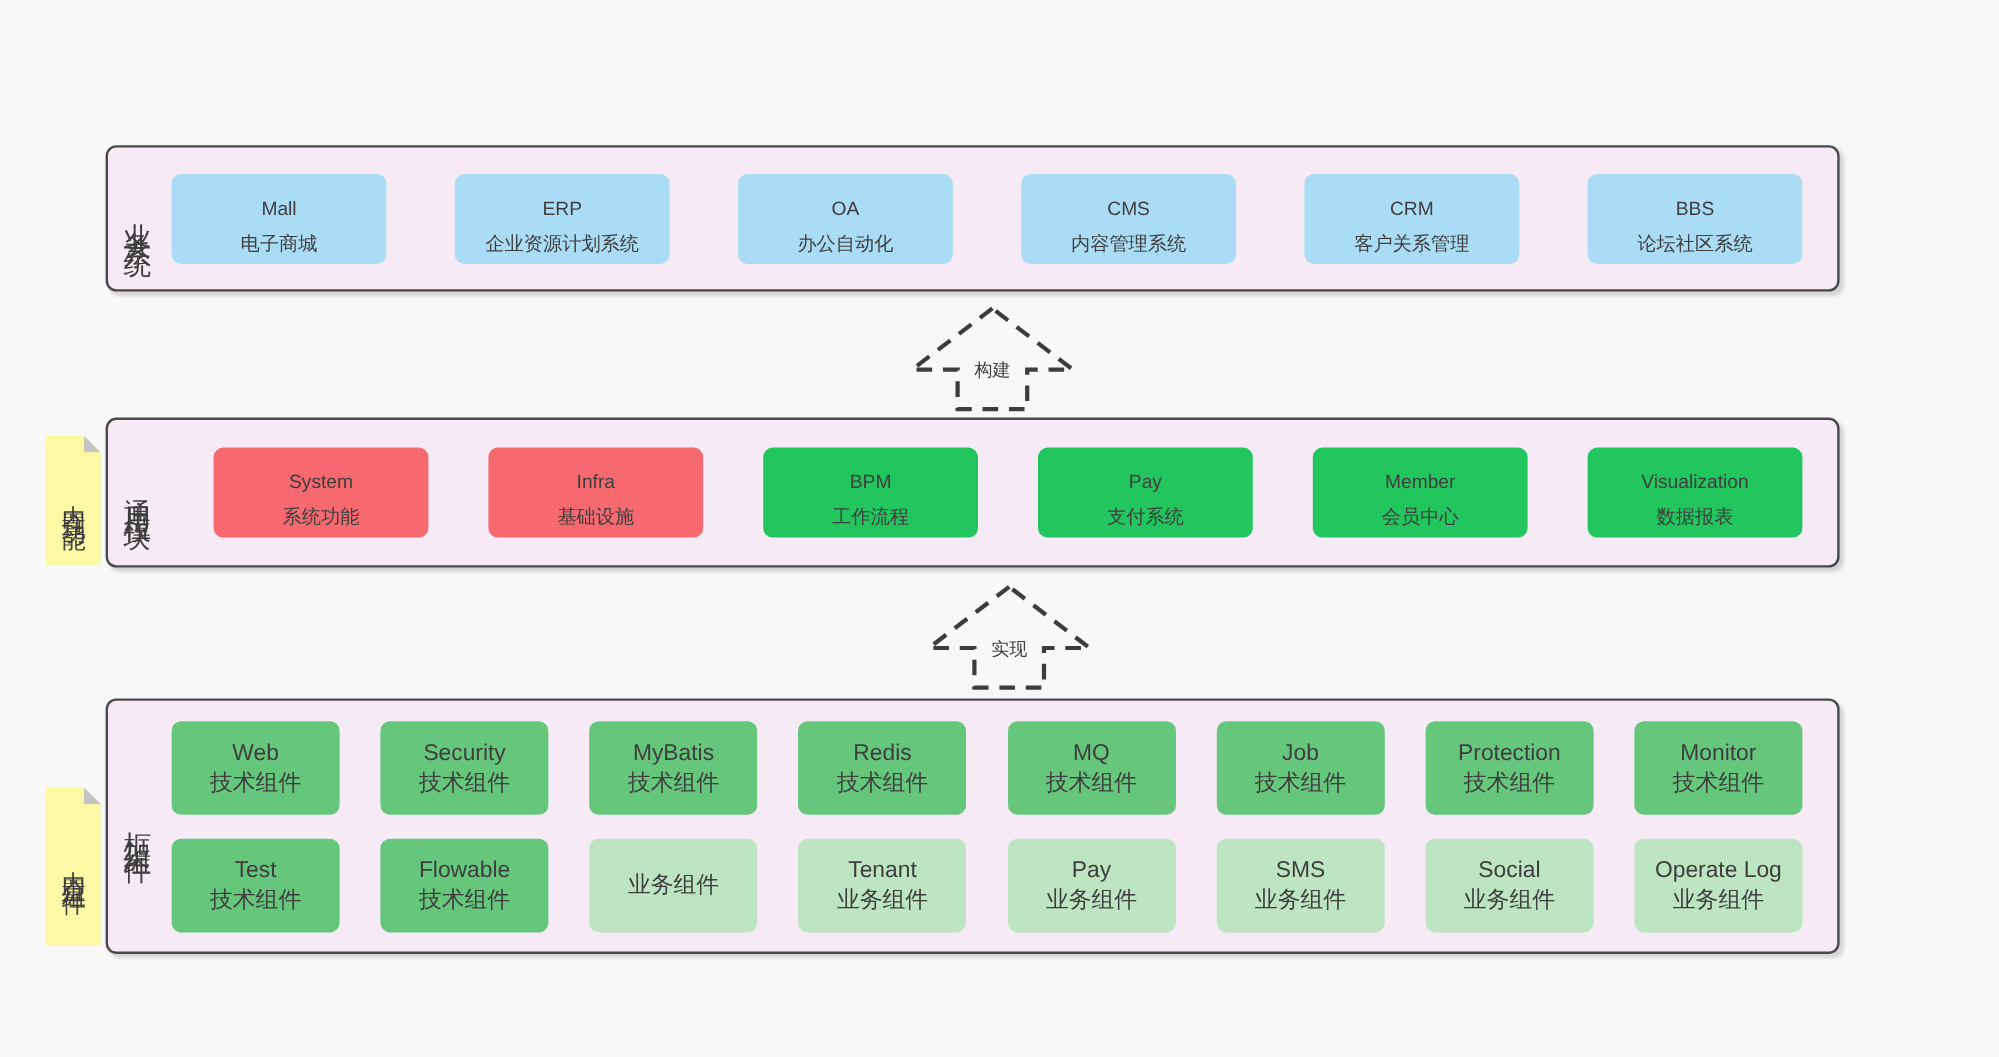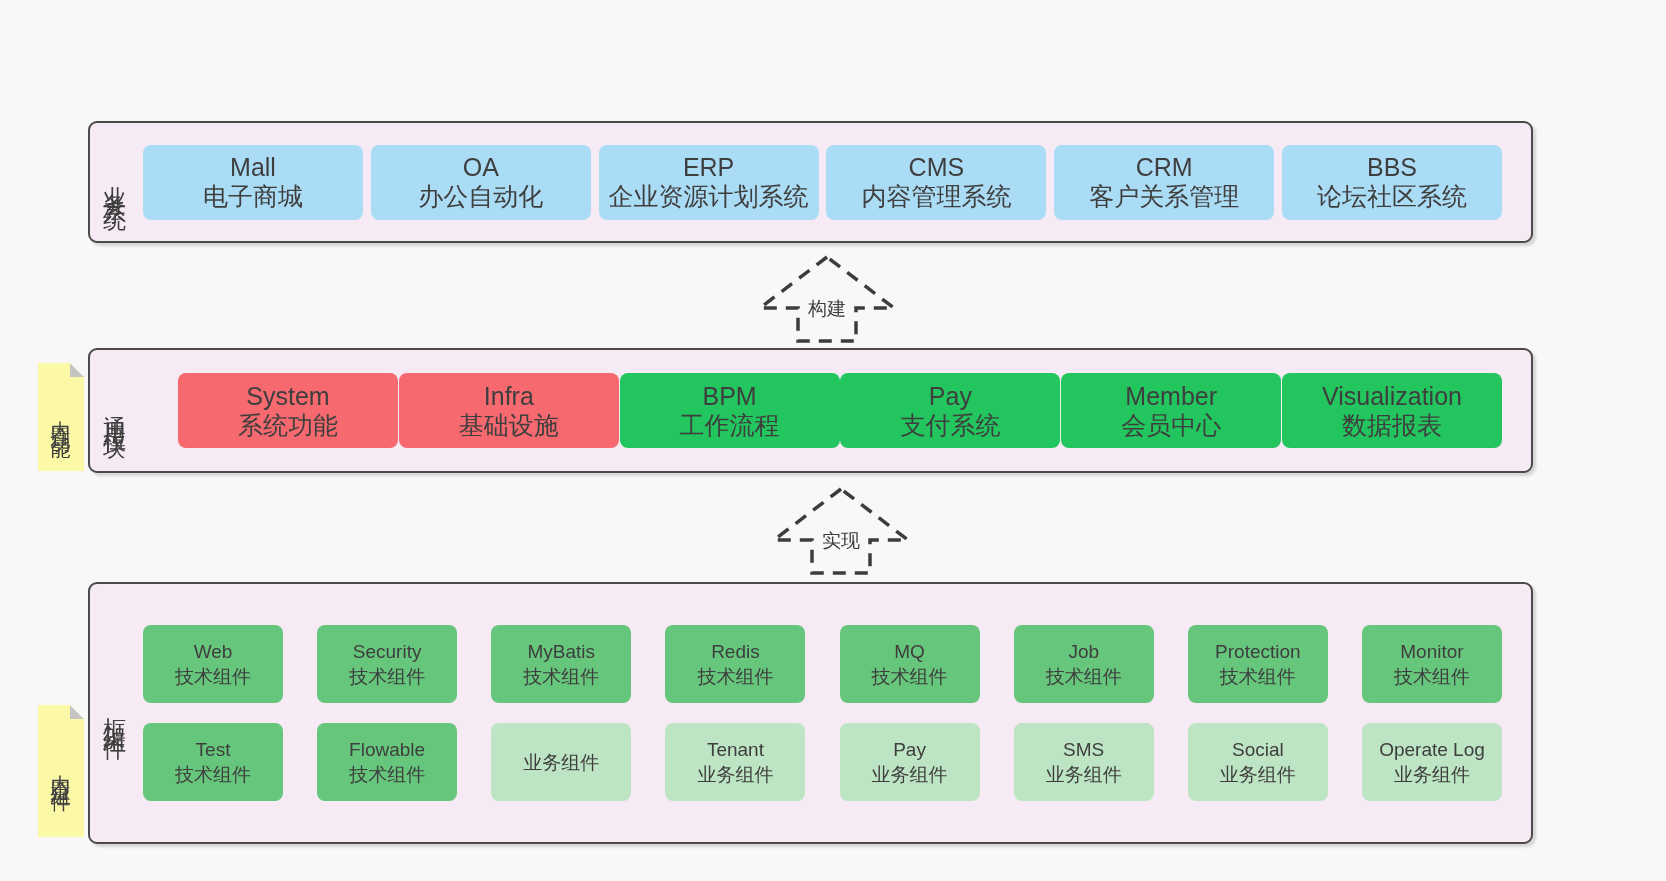--- a/index.html
+++ b/index.html
@@ -11,21 +11,21 @@
         display:flex;align-items:center;}
   .band-label{writing-mode:vertical-rl;text-orientation:upright;
         font-size:23px;line-height:1;letter-spacing:7px;
         margin:0 0 0 13px;flex:0 0 auto;white-space:nowrap;}
   .rows{flex:1;display:flex;flex-direction:column;justify-content:center;gap:20px;
         padding:0 29px 0 17px;}
   .row{display:flex;justify-content:space-between;}
 
   .box{border-radius:8px;display:flex;flex-direction:column;align-items:center;
        justify-content:center;text-align:center;box-sizing:border-box;padding:2px 4px;}
-  .band-sm .box{width:220px;height:75px;font-size:25px;line-height:29px;}
+  .band-sm .box{width:179px;height:75px;font-size:16px;line-height:29px;justify-content:flex-end;}
   .band-lg .box{width:140px;height:78px;font-size:19px;line-height:25px;}
   .c-blue{background:#abdcf5;}
   .c-red{background:#f5696f;}
   .c-pink{background:#22c55e;}
   .c-green{background:#66c67c;}
   .c-light-green{background:#bde4c3;}
 
   .note{position:absolute;left:-52px;width:46px;background:#fbf9a5;
         box-shadow:2px 2px 2px rgba(0,0,0,0.12);
         display:flex;align-items:center;justify-content:center;
@@ -33,42 +33,42 @@
   .note::after{content:"";position:absolute;top:0;right:0;width:14px;height:14px;
         background:#c4c4c4;clip-path:polygon(0 0, 100% 100%, 0 100%);}
   .note-text{writing-mode:vertical-rl;text-orientation:upright;font-size:20px;
         line-height:1;letter-spacing:6px;white-space:nowrap;}
   .note-b2{height:108px;bottom:0;}
   .note-b3{height:132px;bottom:5px;}
 
   .arrow{position:absolute;width:150px;height:90px;}
   .arrow svg{display:block;}
   .arrow-label{position:absolute;left:50%;top:55px;transform:translate(-50%,-50%);
-        background:#f8f8f8;padding:1px 3px;font-size:19px;white-space:nowrap;font-family:Liberation Mono, monospace;}
+        background:#f8f8f8;padding:1px 3px;font-size:15px;white-space:nowrap;font-family:Liberation Mono, monospace;}
 </style>
 </head>
 <body>
 
 <div class="canvas">
 
   <section class="band band-sm" style="top:121px;height:122px;">
     <div class="band-label">业务系统</div>
     <div class="rows">
         <div class="row">
           <div class="box c-blue">
             <div class="box-title">Mall</div>
             <div class="box-desc">电子商城</div>
           </div>
           <div class="box c-blue">
+            <div class="box-title">ERP</div>
+            <div class="box-desc">企业资源计划系统</div>
+          </div>
+          <div class="box c-blue">
             <div class="box-title">OA</div>
             <div class="box-desc">办公自动化</div>
-          </div>
-          <div class="box c-blue">
-            <div class="box-title">ERP</div>
-            <div class="box-desc">企业资源计划系统</div>
           </div>
           <div class="box c-blue">
             <div class="box-title">CMS</div>
             <div class="box-desc">内容管理系统</div>
           </div>
           <div class="box c-blue">
             <div class="box-title">CRM</div>
             <div class="box-desc">客户关系管理</div>
           </div>
           <div class="box c-blue">
@@ -121,21 +121,21 @@
       </div>
   </section>
 
   <div class="arrow" style="left:766px;top:486px;">
     <svg width="150" height="90" viewBox="0 0 150 90" aria-hidden="true">
       <path d="M75 3 L8 54 L46 54 L46 87 L104 87 L104 54 L142 54 Z" fill="none" stroke="#3c3c3c" stroke-width="3.5" stroke-dasharray="13 9"></path>
     </svg>
     <div class="arrow-label">实现</div>
   </div>
 
-  <section class="band band-lg" style="top:582px;height:262px;">
+  <section class="band band-lg" style="top:582px;height:213px;">
     <aside class="note note-b3">
       <span class="note-text">内置组件</span>
     </aside>
     <div class="band-label">框架组件</div>
     <div class="rows">
         <div class="row">
           <div class="box c-green">
             <div class="box-title">Web</div>
             <div class="box-desc">技术组件</div>
           </div>

